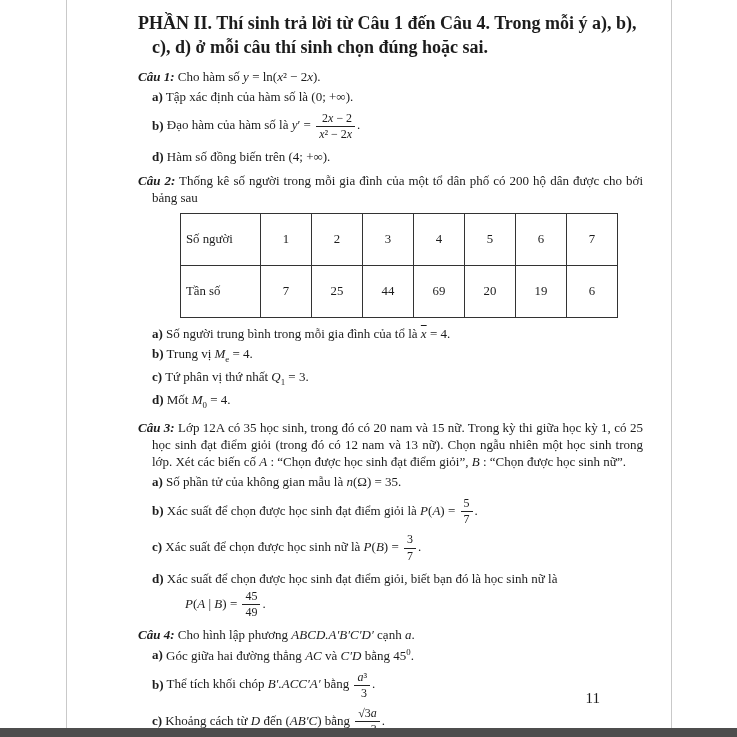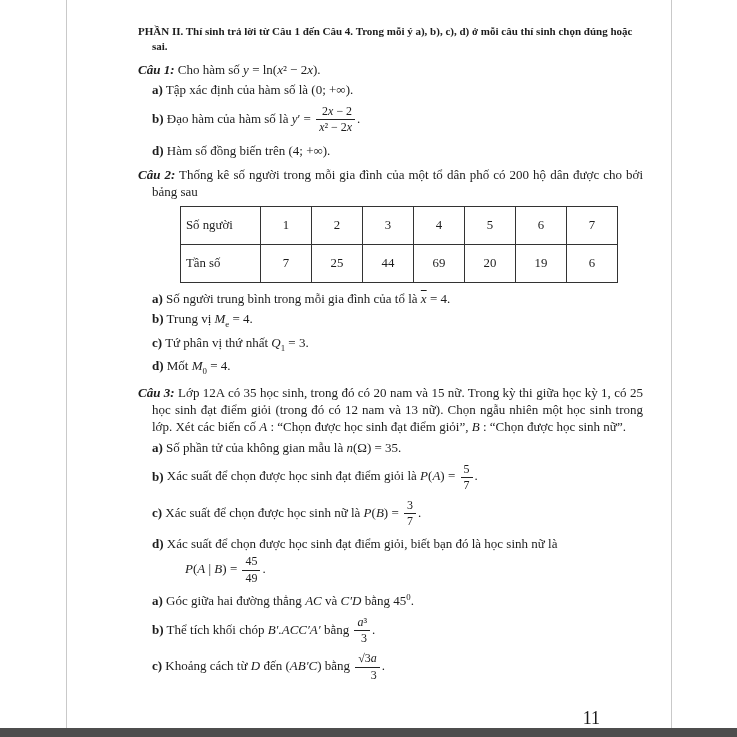--- a/index.html
+++ b/index.html
@@ -6,39 +6,39 @@
   body{
     width:737px;height:737px;overflow:hidden;background:#ffffff;
     font-family:"Liberation Serif", serif;color:#1c1c1c;
   }
   .page{position:relative;width:737px;height:737px;background:#fff;}
   .edge{position:absolute;top:0;bottom:9px;width:1px;background:var(--edge,#c9c9c9);}
   .edge.left{left:66px;}
   .edge.right{left:671px;}
   .bottom-bar{position:absolute;left:0;right:0;bottom:0;height:9px;background:var(--bar,#4d4d4d);}
   .content{position:absolute;left:138px;top:12px;width:505px;font-size:13px;line-height:1.32;}
-  .hdr{font-weight:bold;font-size:11px;margin:12px 0 8px 0;padding-left:14px;text-indent:-14px;}
+  .hdr{font-weight:bold;font-size:18px;margin:0 0 8px 0;padding-left:14px;text-indent:-14px;}
   .question{margin:0;}
   .stem{margin:7px 0 3px 0;padding-left:14px;text-indent:-14px;text-align:justify;}
   .qlabel{font-weight:bold;font-style:italic;}
   .item{margin:3px 0 3px 14px;}
   .item.tall{margin:7px 0 7px 14px;}
   .cont{margin:2px 0 7px 47px;}
   .ilabel{font-weight:bold;}
   i{font-style:italic;}
   sub,sup{font-size:0.68em;}
   .bar{font-style:italic;text-decoration:overline;}
   .frac{display:inline-block;vertical-align:middle;text-align:right;font-size:0.92em;line-height:1.1;margin:0 2px;}
   .frac .num{display:block;padding:0 3px 1px;border-bottom:1px solid #222;}
   .frac .den{display:block;padding:1px 3px 0;}
   table.freq{border-collapse:collapse;margin:6px 0 7px 42px;font-size:12.8px;}
-  .freq td{border:1px solid var(--tborder,#333333);height:19px;text-align:center;padding:9px 4px;}
+  .freq td{border:1px solid var(--tborder,#333333);height:19px;text-align:center;padding:16px 4px;}
   .freq td.rowhead{text-align:left;width:70px;padding-left:5px;}
   .freq td.val{width:42px;}
-  .pagenum{position:absolute;right:137px;bottom:8px;font-size:18px;}
+  .pagenum{position:absolute;right:137px;bottom:30px;font-size:15px;}
 </style>
 </head>
 <body>
 
 <div class="page">
   <div class="edge left"></div>
   <div class="edge right"></div>
 
   <div class="content">
 
@@ -86,20 +86,21 @@
     <div class="question">
       <p class="stem"><b class="qlabel">Câu 3:</b> <span>Lớp 12A  có 35 học sinh, trong đó có 20 nam và 15 nữ. Trong kỳ thi giữa học kỳ 1,  có 25 học sinh đạt điểm giỏi (trong đó có 12 nam và 13 nữ). Chọn ngẫu nhiên một học sinh trong lớp. Xét các biến cố <i>A</i> : “Chọn được học sinh đạt điểm giỏi”,  <i>B</i> : “Chọn được học sinh nữ”.</span></p>
       <p class="item"><b class="ilabel">a)</b> <span>Số phần tử của không gian mẫu là <i>n</i>(Ω) = 35.</span></p>
       <p class="item tall"><b class="ilabel">b)</b> <span>Xác suất để chọn được học sinh đạt điểm giỏi là <i>P</i>(<i>A</i>) = <span class="frac"><span class="num">5</span><span class="den">7</span></span>.</span></p>
       <p class="item tall"><b class="ilabel">c)</b> <span>Xác suất để chọn được học sinh nữ là <i>P</i>(<i>B</i>) = <span class="frac"><span class="num">3</span><span class="den">7</span></span>.</span></p>
       <p class="item"><b class="ilabel">d)</b> <span>Xác suất để chọn được học sinh đạt điểm giỏi, biết bạn đó là học sinh nữ là</span></p>
       <p class="cont"><i>P</i>(<i>A</i> | <i>B</i>) = <span class="frac"><span class="num">45</span><span class="den">49</span></span>.</p>
     </div>
 
     <div class="question">
+      <p class="stem"><b class="qlabel">Câu 4:</b> <span>Cho hình lập phương <i>ABCD.A′B′C′D′</i> cạnh <i>a</i>.</span></p>
       <p class="item"><b class="ilabel">a)</b> <span>Góc giữa hai đường thẳng <i>AC</i> và <i>C′D</i> bằng 45<sup>0</sup>.</span></p>
       <p class="item tall"><b class="ilabel">b)</b> <span>Thể tích khối chóp <i>B′.ACC′A′</i> bằng <span class="frac"><span class="num"><i>a</i>³</span><span class="den">3</span></span>.</span></p>
       <p class="item tall"><b class="ilabel">c)</b> <span>Khoảng cách từ <i>D</i> đến (<i>AB′C</i>) bằng <span class="frac"><span class="num">√3<i>a</i></span><span class="den">3</span></span>.</span></p>
     </div>
 
   </div>
 
   <div class="pagenum">11</div>
   <div class="bottom-bar"></div>
 </div>

